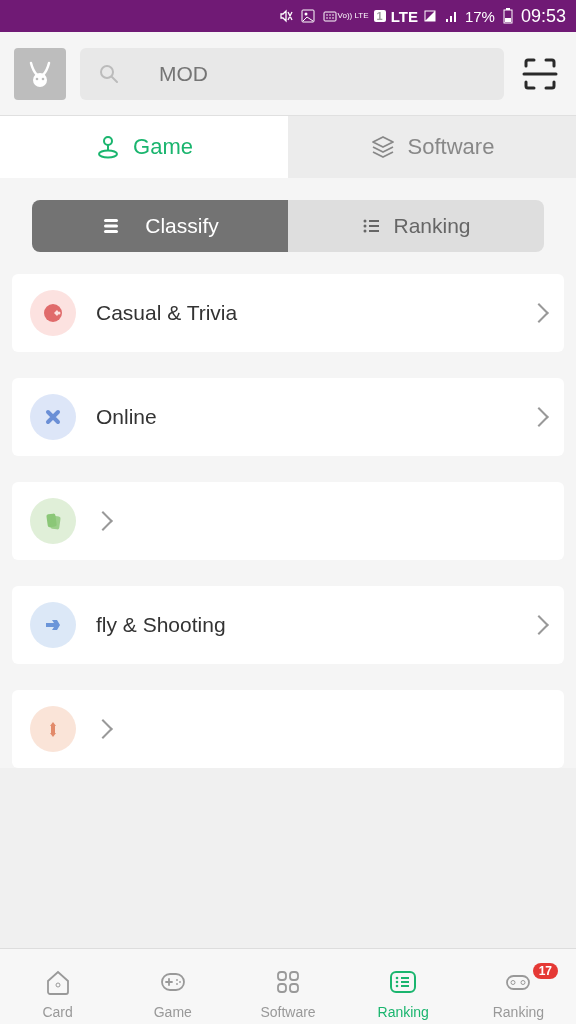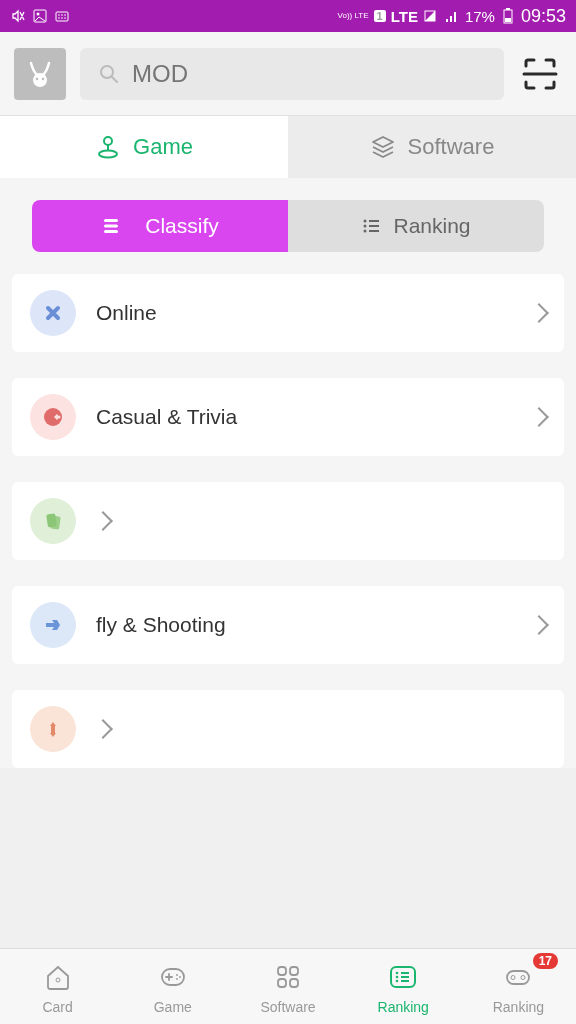--- a/index.html
+++ b/index.html
@@ -1,48 +1,48 @@
 <!DOCTYPE html>
 <html><head>
 <meta charset="utf-8">
 <style>
 * { margin: 0; padding: 0; box-sizing: border-box; font-family: -apple-system, sans-serif; }
 body { width: 576px; height: 1024px; background: #f0f0f0; overflow: hidden; position: relative; }
 
-.status-bar { height: 32px; background: #a21caf; display: flex; align-items: center; justify-content: space-between; padding: 0 10px; color: #fff; font-size: 15px; }
+.status-bar { height: 32px; background: #701a75; display: flex; align-items: center; justify-content: flex-end; padding: 0 10px; color: #fff; font-size: 15px; }
 .status-left { display: flex; gap: 6px; align-items: center; }
 .status-right { display: flex; gap: 5px; align-items: center; }
 .status-icon { width: 16px; height: 16px; display: inline-flex; align-items: center; justify-content: center; }
 
 .header-bar { height: 84px; background: #f5f5f5; display: flex; align-items: center; padding: 0 14px; gap: 14px; border-bottom: 1px solid #e0e0e0; }
 .logo-box { width: 52px; height: 52px; background: #bdbdbd; border-radius: 4px; display: flex; align-items: center; justify-content: center; }
 .search-box { flex: 1; height: 52px; background: #e8e8e8; border-radius: 6px; display: flex; align-items: center; padding: 0 18px; gap: 12px; }
 .search-icon { width: 22px; height: 22px; }
-.search-input { border: none; background: transparent; font-size: 24px; color: #0f766e; flex: 1; outline: none; }
+.search-input { border: none; background: transparent; font-size: 21px; color: #0f766e; flex: 1; outline: none; margin-left: 27px; }
 .scan-btn { width: 44px; height: 44px; display: flex; align-items: center; justify-content: center; }
 
 .tabs-row { height: 62px; display: flex; background: #fff; }
 .tab { flex: 1; display: flex; align-items: center; justify-content: center; gap: 12px; font-size: 22px; font-weight: 500; }
 .tab.active { color: #1ab56e; background: #fff; }
 .tab.inactive { color: #888; background: #ececec; }
 
 .subtabs-wrap { padding: 22px 32px; background: #f5f5f5; }
 .subtabs { height: 52px; display: flex; border-radius: 8px; overflow: hidden; }
 .subtab { flex: 1; display: flex; align-items: center; justify-content: center; gap: 12px; font-size: 21px; font-weight: 500; }
-.subtab.active { background: #d946ef; color: #fff; gap: 24px; }
+.subtab.active { background: #737373; color: #fff; gap: 24px; }
 .subtab.inactive { background: #dedede; color: #666; }
 
 .categories { padding: 0 12px; background: #f5f5f5; }
 .cat-item { height: 78px; background: #fff; border-radius: 6px; margin-bottom: 26px; display: flex; align-items: center; padding: 0 18px; gap: 20px; }
 .cat-icon { width: 46px; height: 46px; border-radius: 50%; display: flex; align-items: center; justify-content: center; }
 .cat-label { flex: 1; font-size: 21px; color: #333; font-weight: 500; }
 .chevron { width: 14px; height: 14px; border-right: 2.5px solid #999; border-top: 2.5px solid #999; transform: rotate(45deg); }
 
 .bottom-nav { position: absolute; bottom: 0; left: 0; right: 0; height: 76px; background: #f7f7f7; border-top: 1px solid #ddd; display: flex; }
-.nav-item { flex: 1; display: flex; flex-direction: column; align-items: center; justify-content: center; gap: 4px; color: #999; font-size: 14px; position: relative; }
+.nav-item { flex: 1; display: flex; flex-direction: column; align-items: center; justify-content: center; gap: 4px; color: #999; font-size: 14px; position: relative; margin-top: 10px; }
 .nav-item.active { color: #1ab56e; }
 .nav-icon { width: 36px; height: 36px; display: flex; align-items: center; justify-content: center; }
 .badge { position: absolute; top: 4px; right: 18px; background: #e53935; color: #fff; font-size: 12px; border-radius: 10px; padding: 1px 6px; font-weight: bold; }
 
 .ic-pink { background: #fce2e0; }
 .ic-blue { background: #dde6f8; }
 .ic-purple { background: #e5e0f2; }
 .ic-green { background: #e0efd8; }
 .ic-lblue { background: #dce8f7; }
 .ic-orange { background: #fae4d8; }
@@ -163,37 +163,37 @@
           <circle cx="4" cy="15" r="1.5" fill="#666"></circle>
           <rect x="8" y="14" width="10" height="2" fill="#666"></rect>
         </svg>
       <span>Ranking</span>
     </div>
   </div>
 </div>
 
 <div class="categories" id="cat-list">
     <div class="cat-item">
-      <div class="cat-icon ic-blue">
-        <svg width="24" height="24" viewBox="0 0 24 24">
-          <path d="M7 7l10 10M17 7L7 17" stroke="#6b8fd6" stroke-width="4" stroke-linecap="round"></path>
-        </svg>
-      </div>
-      <div class="cat-label">Online</div>
-      <div class="chevron"></div>
-    </div>
-    <div class="cat-item">
       <div class="cat-icon ic-pink">
         <svg width="24" height="24" viewBox="0 0 24 24">
           <circle cx="12" cy="12" r="9" fill="#e06b6b"></circle>
           <path d="M16 9a4 4 0 010 6l-3-3z" fill="#fce2e0"></path>
           <circle cx="18" cy="12" r="1.5" fill="#fce2e0"></circle>
         </svg>
       </div>
       <div class="cat-label">Casual &amp; Trivia</div>
+      <div class="chevron"></div>
+    </div>
+    <div class="cat-item">
+      <div class="cat-icon ic-blue">
+        <svg width="24" height="24" viewBox="0 0 24 24">
+          <path d="M7 7l10 10M17 7L7 17" stroke="#6b8fd6" stroke-width="4" stroke-linecap="round"></path>
+        </svg>
+      </div>
+      <div class="cat-label">Online</div>
       <div class="chevron"></div>
     </div>
     <div class="cat-item">
       <div class="cat-icon ic-green">
         <svg width="24" height="24" viewBox="0 0 24 24">
           <rect x="6" y="5" width="9" height="13" rx="2" fill="#8bc777" transform="rotate(-8 10 11)"></rect>
           <rect x="10" y="7" width="9" height="13" rx="2" fill="#8bc777" opacity="0.8" transform="rotate(8 14 13)"></rect>
         </svg>
       </div>
       <div class="chevron"></div>

